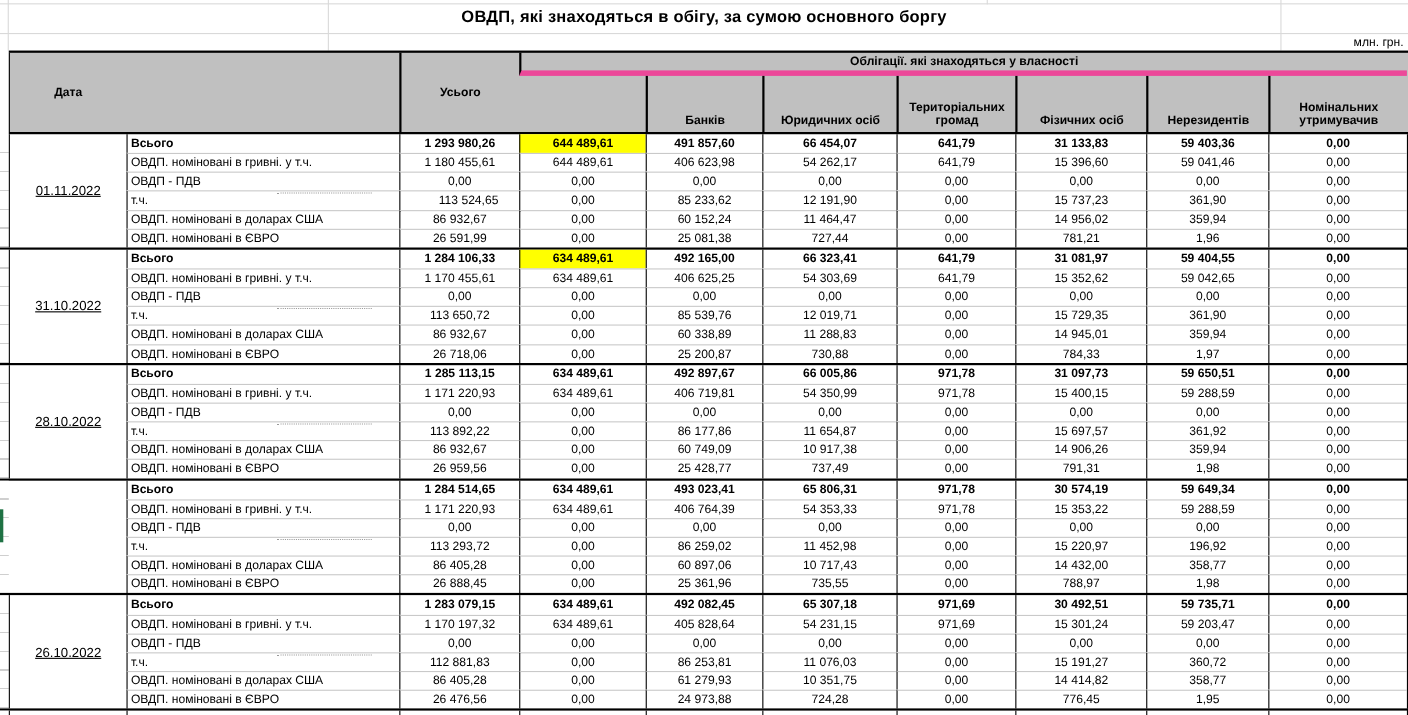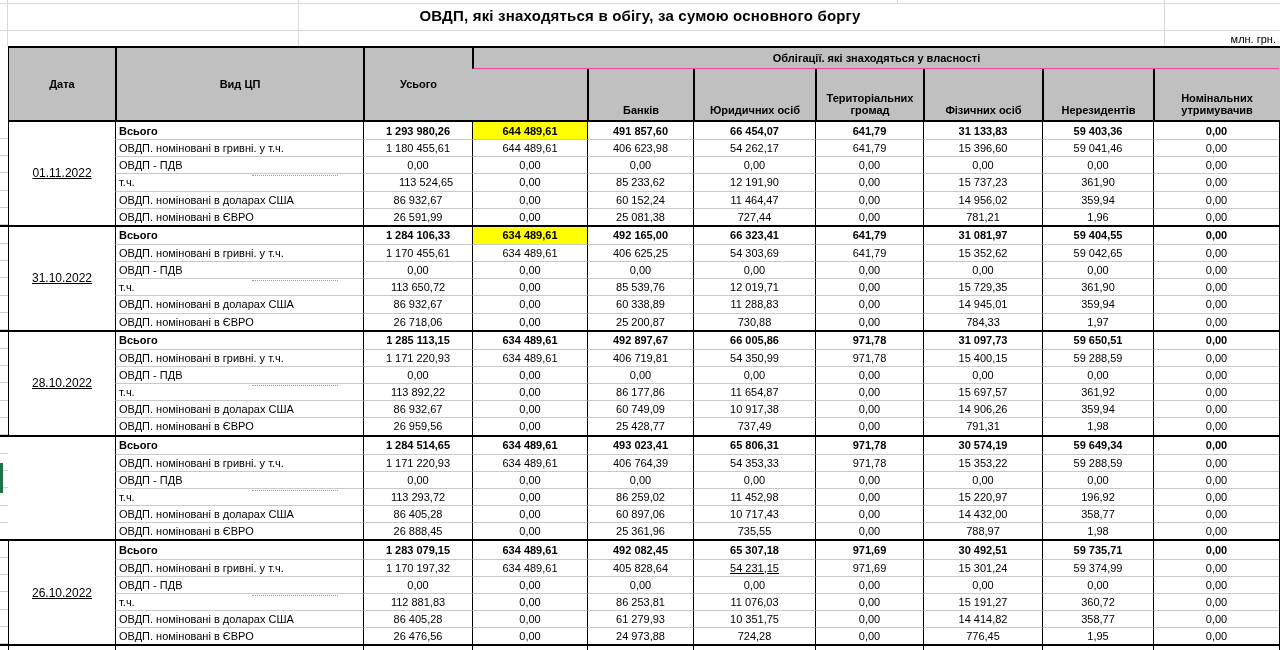--- a/index.html
+++ b/index.html
@@ -12,21 +12,21 @@
   .unit{position:absolute;top:33px;right:4px;font-size:11px;}
   
   .hdr{position:absolute;left:8px;top:46px;width:1272px;display:grid;
        grid-template-columns:107px 248px 109px 115px 106px 122px 108px 119px 111px 126px;
        grid-template-rows:21px 51px;background:#c0c0c0;
        border-top:2px solid #000;border-bottom:2px solid #000;border-right:1px solid #000;}
   .hc{box-sizing:border-box;border-left:2px solid #000;font-weight:bold;font-size:11px;
       display:flex;align-items:center;justify-content:center;text-align:center;
       white-space:normal;line-height:1.15;}
   .hc.first{border-left:1px solid #000;}
-  .hc.grp{border-bottom:1px solid #ec4899;}
+  .hc.grp{border-bottom:5px solid #ec4899;}
   .hc.owner{align-items:flex-end;padding-bottom:3px;}
   
   #groups{position:absolute;left:0;top:122px;width:1280px;}
   .group{display:grid;
          grid-template-columns:8px 107px 248px 109px 115px 106px 122px 108px 119px 111px 126px;
          grid-auto-rows:17.15px;border-top:2px solid #000;border-right:1px solid #000;
          box-sizing:content-box;}
   .group.first{border-top:none;}
   .c{box-sizing:border-box;border-left:1px solid #000;font-size:11px;
      display:flex;align-items:center;justify-content:center;
@@ -52,21 +52,20 @@
   <div class="gl" style="left:7px;top:0;width:1px;height:46px;"></div>
   <div class="gl" style="left:298px;top:0;width:1px;height:46px;"></div>
   <div class="gl" style="left:897px;top:0;width:1px;height:4px;"></div>
   <div class="gl" style="left:1164px;top:0;width:1px;height:46px;"></div>
 
   <div class="title">ОВДП, які знаходяться в обігу, за сумою основного боргу</div>
   <div class="unit">млн. грн.</div>
 
   <div class="hdr">
     <div class="hc first" style="grid-column:1;grid-row:1/3;">Дата</div>
-    <div class="hc" style="grid-column:2;grid-row:1/3;">Вид ЦП</div>
     <div class="hc" style="grid-column:3;grid-row:1/3;">Усього</div>
     <div class="hc grp" style="grid-column:4/11;grid-row:1;">Облігації. які знаходяться у власності</div>
     <div class="hc owner" style="grid-column:5;grid-row:2;">Банків</div>
     <div class="hc owner" style="grid-column:7;grid-row:2;">Територіальних громад</div>
     <div class="hc owner" style="grid-column:6;grid-row:2;">Юридичних осіб</div>
     <div class="hc owner" style="grid-column:8;grid-row:2;">Фізичних осіб</div>
     <div class="hc owner" style="grid-column:9;grid-row:2;">Нерезидентів</div>
     <div class="hc owner" style="grid-column:10;grid-row:2;">Номінальних утримувачив</div>
   </div>
 
@@ -311,24 +310,24 @@
         <div class="c num b" style="grid-area: 1 / 6;">492 082,45</div>
         <div class="c num b" style="grid-area: 1 / 7;">65 307,18</div>
         <div class="c num b" style="grid-area: 1 / 8;">971,69</div>
         <div class="c num b" style="grid-area: 1 / 9;">30 492,51</div>
         <div class="c num b" style="grid-area: 1 / 10;">59 735,71</div>
         <div class="c num b" style="grid-area: 1 / 11;">0,00</div>
         <div class="c lbl sep" style="grid-area: 2 / 3;">ОВДП. номіновані в гривні. у т.ч.</div>
         <div class="c num sep" style="grid-area: 2 / 4;">1 170 197,32</div>
         <div class="c num sep" style="grid-area: 2 / 5;">634 489,61</div>
         <div class="c num sep" style="grid-area: 2 / 6;">405 828,64</div>
-        <div class="c num sep" style="grid-area: 2 / 7; text-decoration: underline;">54 231,15</div>
+        <div class="c num sep" style="grid-area: 2 / 7;">54 231,15</div>
         <div class="c num sep" style="grid-area: 2 / 8;">971,69</div>
         <div class="c num sep" style="grid-area: 2 / 9;">15 301,24</div>
-        <div class="c num sep" style="grid-area: 2 / 10;">59 374,99</div>
+        <div class="c num sep" style="grid-area: 2 / 10;">59 203,47</div>
         <div class="c num sep" style="grid-area: 2 / 11;">0,00</div>
         <div class="c lbl sep" style="grid-area: 3 / 3;">ОВДП - ПДВ</div>
         <div class="c num sep" style="grid-area: 3 / 4;">0,00</div>
         <div class="c num sep" style="grid-area: 3 / 5;">0,00</div>
         <div class="c num sep" style="grid-area: 3 / 6;">0,00</div>
         <div class="c num sep" style="grid-area: 3 / 7;">0,00</div>
         <div class="c num sep" style="grid-area: 3 / 8;">0,00</div>
         <div class="c num sep" style="grid-area: 3 / 9;">0,00</div>
         <div class="c num sep" style="grid-area: 3 / 10;">0,00</div>
         <div class="c num sep" style="grid-area: 3 / 11;">0,00</div>

